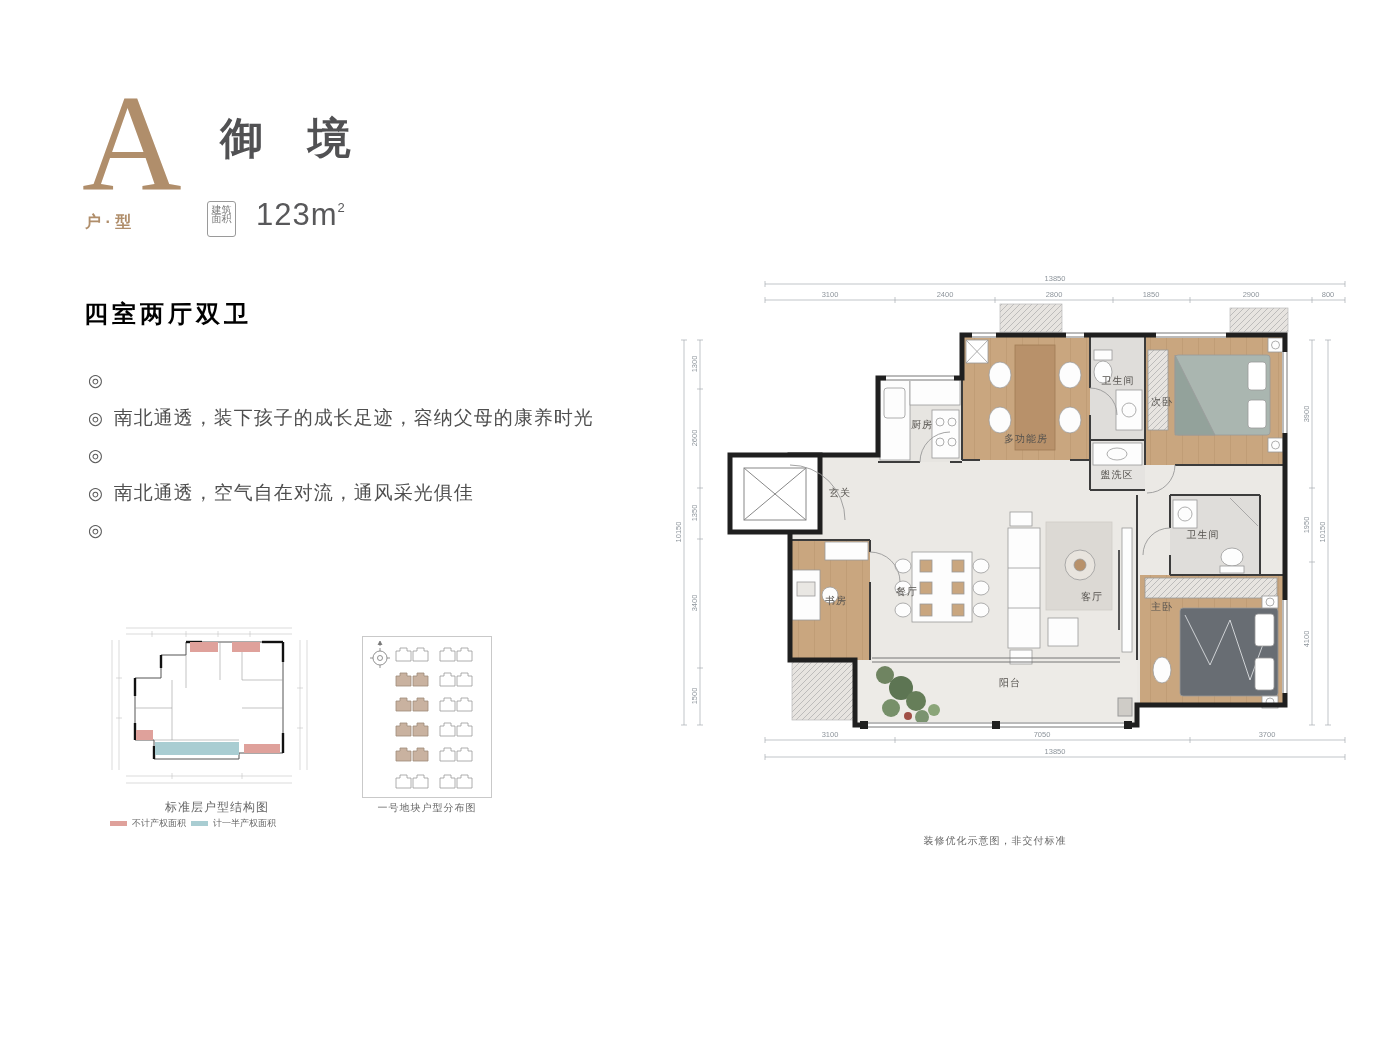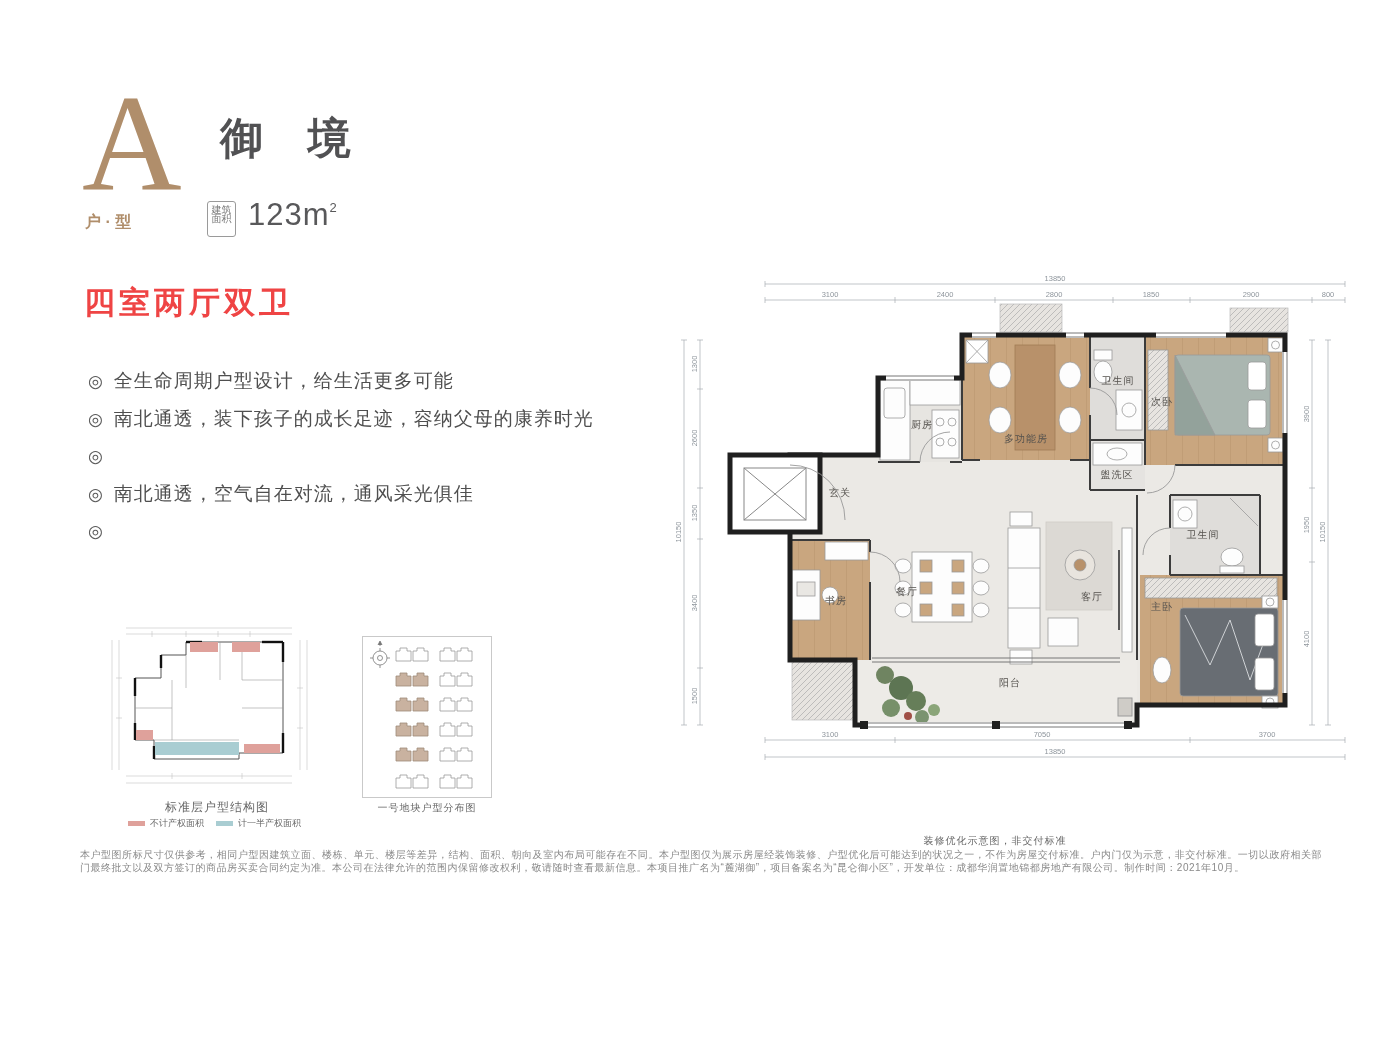--- a/index.html
+++ b/index.html
@@ -12,36 +12,36 @@
   
   #type-letter { position:absolute; left:82px; top:74px; font-size:138px; line-height:138px;
     color:#b08e6b; font-family:"Liberation Serif", serif; }
   #type-label { position:absolute; left:85px; top:212px; width:92px; font-size:16px; font-weight:bold;
     color:#b08e6b; display:flex; justify-content:flex-start; }
   #main-title { position:absolute; left:220px; top:110px; font-size:43px; letter-spacing:17px;
     color:#515153; font-weight:600; font-family:"Liberation Serif", serif; }
   #area-row { position:absolute; left:207px; top:197px; display:flex; align-items:flex-start; }
   #area-badge { width:29px; height:36px; border:1px solid #9a9a9a; border-radius:3px;
     font-size:10px; line-height:9px; color:#777; text-align:center; padding-top:3px; margin-top:4px; }
-  #area-value { font-size:31px; color:#58585a; margin-left:12px; letter-spacing:1px;text-align:right; }
+  #area-value { font-size:31px; color:#58585a; margin-left:20px; letter-spacing:1px;text-align:right; }
   #area-sup { font-size:13px; color:#58585a; position:relative; top:-2px; }
 
   
-  #features-heading { position:absolute; left:84px; top:282px; font-size:31px; font-weight:bold;
-    color:#ef4444; letter-spacing:4px; }
+  #features-heading { position:absolute; left:84px; top:298px; font-size:24px; font-weight:bold;
+    color:#000000; letter-spacing:4px; }
   #features-list { position:absolute; left:88px; top:362px; list-style:none; }
   #features-list li { font-size:19px; color:#4f4f4f; line-height:37px; letter-spacing:1px;
     display:flex; align-items:baseline; }
   #features-list .blt { margin-right:10px; font-size:17px; color:#5a5a5a; }
 
   
   #mini-plan-wrap { position:absolute; left:92px; top:618px; }
   #mini-caption { position:absolute; left:92px; top:799px; width:250px; text-align:center;
     font-size:12px; color:#666; letter-spacing:1px; }
-  #legend { position:absolute; left:128px; top:817px; display:flex; gap:12px; }
+  #legend { position:absolute; left:110px; top:817px; display:flex; gap:5px; }
   .legend-item { display:flex; align-items:center; gap:5px; font-size:9px; color:#666; }
   #site-plan-wrap { position:absolute; left:362px; top:636px; }
   #site-caption { position:absolute; left:362px; top:801px; width:130px; text-align:center;
     font-size:10px; color:#666; letter-spacing:1px; }
 
   
   #floor-plan-wrap { position:absolute; left:670px; top:270px; }
   #plan-caption { position:absolute; left:770px; top:834px; width:450px; text-align:center;
     font-size:10px; color:#666; letter-spacing:1px; }
 
@@ -68,21 +68,20 @@
       <div>建筑</div>
       <div>面积</div>
     </div>
     <div id="area-value"><span>123m</span><sup id="area-sup">2</sup></div>
   </div>
 
   <div id="features-heading">四室两厅双卫</div>
   <ul id="features-list">
     <li>
         <span class="blt">◎</span>
-        <span>全生命周期户型设计，给生活更多可能</span>
       </li>
     <li>
         <span class="blt">◎</span>
         <span>南北通透，装下孩子的成长足迹，容纳父母的康养时光</span>
       </li>
     <li>
         <span class="blt">◎</span>
       </li>
     <li>
         <span class="blt">◎</span>
@@ -493,15 +492,14 @@
         <text class="dim-t" transform="translate(655,262) rotate(-90)">10150</text>
         <text class="dim-t" x="160" y="467">3100</text>
         <text class="dim-t" x="372" y="467">7050</text>
         <text class="dim-t" x="597" y="467">3700</text>
         <text class="dim-t" x="385" y="484">13850</text>
       </g>
     </svg>
   </div>
   <div id="plan-caption">装修优化示意图，非交付标准</div>
 
-  <div id="disclaimer">本户型图所标尺寸仅供参考，相同户型因建筑立面、楼栋、单元、楼层等差异，结构、面积、朝向及室内布局可能存在不同。本户型图仅为展示房屋经装饰装修、户型优化后可能达到的状况之一，不作为房屋交付标准。户内门仅为示意，非交付标准。一切以政府相关部门最终批文以及双方签订的商品房买卖合同约定为准。本公司在法律允许的范围内保留修改权利，敬请随时查看最新信息。本项目推广名为“麓湖御”，项目备案名为“昆仑御小区”，开发单位：成都华润置地锦都房地产有限公司。制作时间：2021年10月。</div>
 
 </div>
 
 </body></html>

